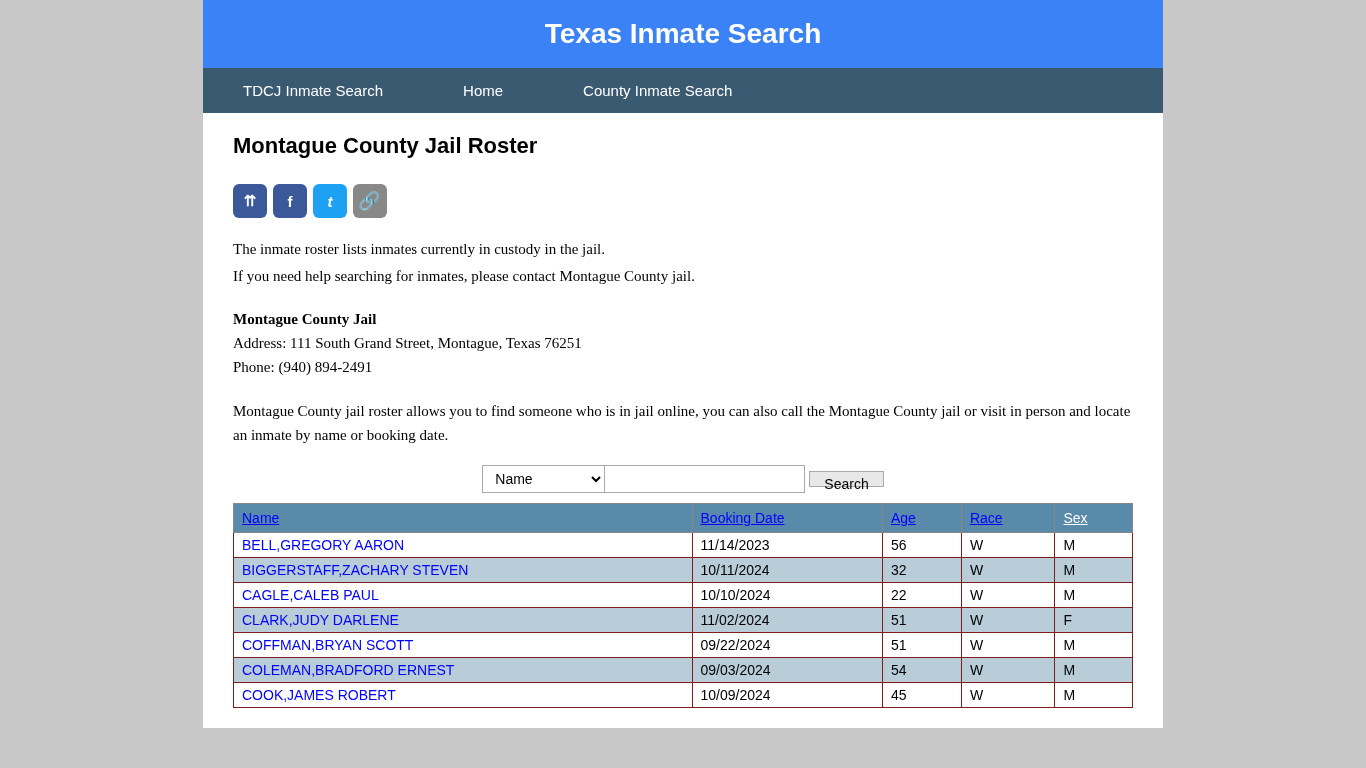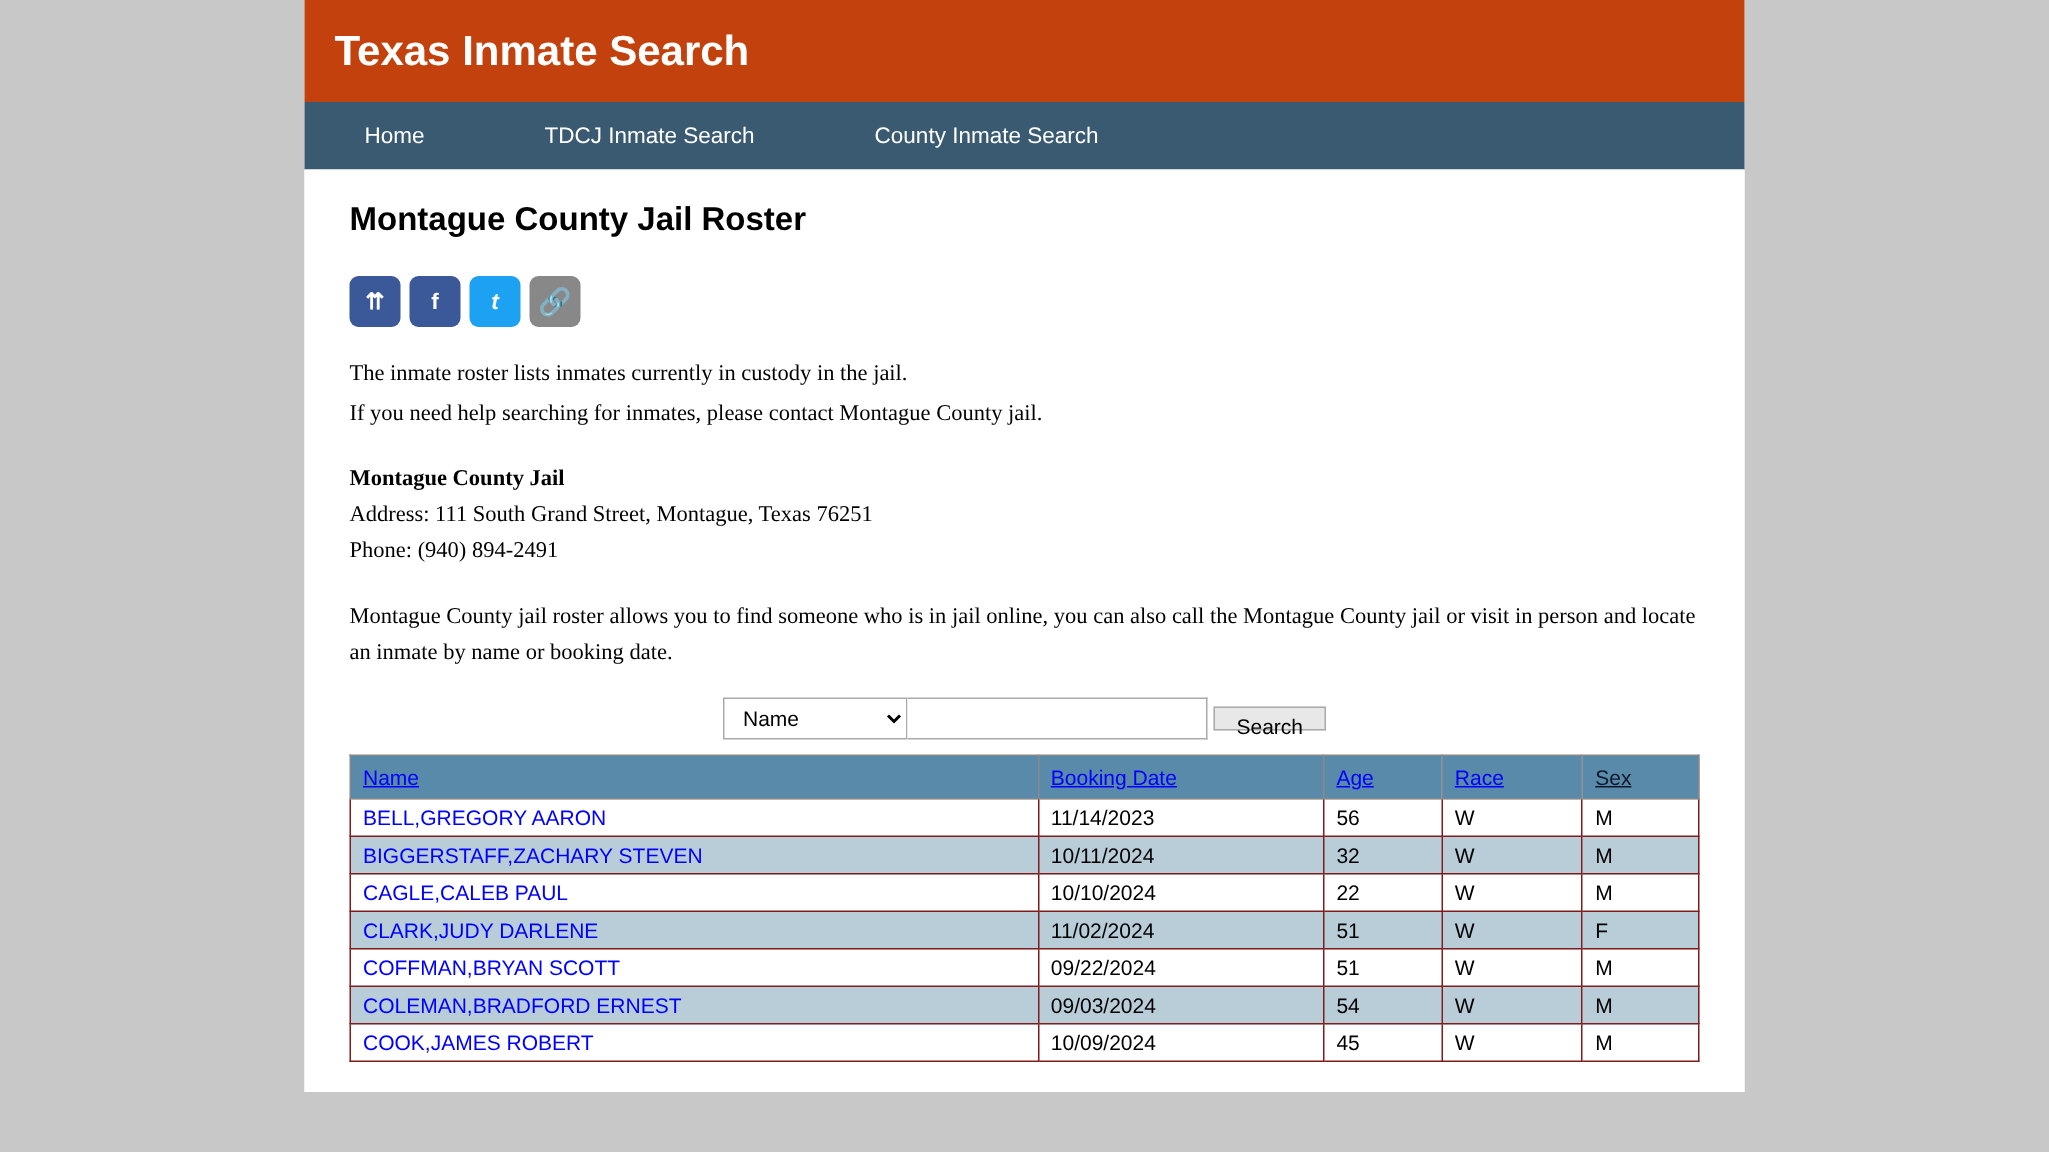--- a/index.html
+++ b/index.html
@@ -9,22 +9,22 @@
       font-size: 16px;
       color: #000;
     }
     #app-wrapper {
       max-width: 960px;
       margin: 0 auto;
       background: #fff;
     }
     
     #site-header {
-      background-color: #c2410c;
-      text-align: left;
+      background-color: #3b82f6;
+      text-align: center;
       padding: 18px 20px;
     }
     #site-title {
       color: #fff;
       font-size: 28px;
       font-weight: bold;
       font-family: Arial, sans-serif;
     }
     
     #site-nav {
@@ -179,22 +179,22 @@
 </head>
 <body>
 
 <div id="app-wrapper">
 
   <div id="site-header">
     <h1 id="site-title">Texas Inmate Search</h1>
   </div>
 
   <nav id="site-nav">
+    <a class="nav-item">TDCJ Inmate Search</a>
     <a class="nav-item">Home</a>
-    <a class="nav-item">TDCJ Inmate Search</a>
     <a class="nav-item">County Inmate Search</a>
   </nav>
 
   <div id="main-content">
 
     <h2 id="page-title">Montague County Jail Roster</h2>
 
     <div id="social-icons">
       <div class="social-icon social-share" title="Share">
         <span>⇈</span>
@@ -241,21 +241,21 @@
           <th>
             <span style="color: rgb(0, 0, 255); text-decoration: underline; cursor: pointer;">Booking Date</span>
           </th>
           <th>
             <span style="color: rgb(0, 0, 255); text-decoration: underline; cursor: pointer;">Age</span>
           </th>
           <th>
             <span style="color: rgb(0, 0, 255); text-decoration: underline; cursor: pointer;">Race</span>
           </th>
           <th>
-            <span style="color: #0f172a; text-decoration: underline; cursor: pointer;">Sex</span>
+            <span style="color: #ffffff; text-decoration: underline; cursor: pointer;">Sex</span>
           </th>
         </tr>
       </thead>
       <tbody id="inmates-tbody">
       <tr>
             <td class="name-cell">BELL,GREGORY AARON</td>
             <td>11/14/2023</td>
             <td>56</td>
             <td>W</td>
             <td>M</td>

